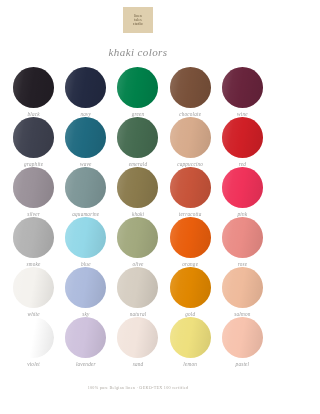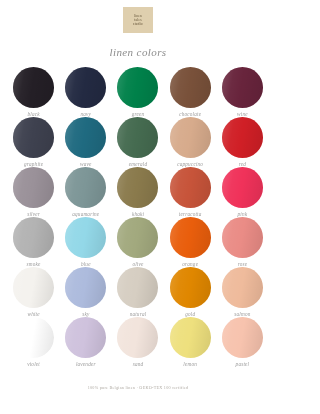--- a/index.html
+++ b/index.html
@@ -117,21 +117,21 @@
 <body>
 
 <div class="header">
   <div class="logo-badge">
     <span class="logo-line">linen</span>
     <span class="logo-line">tales</span>
     <span class="logo-line">studio</span>
   </div>
 </div>
 
-<div class="title">linen colors</div>
+<div class="title">khaki colors</div>
 
 <div class="grid">
     <div class="cell">
       <div class="swatch" style="background: rgb(36, 31, 38);"></div>
       <div class="swatch-label">black</div>
     </div>
     <div class="cell">
       <div class="swatch" style="background: rgb(35, 42, 66);"></div>
       <div class="swatch-label">navy</div>
     </div>

